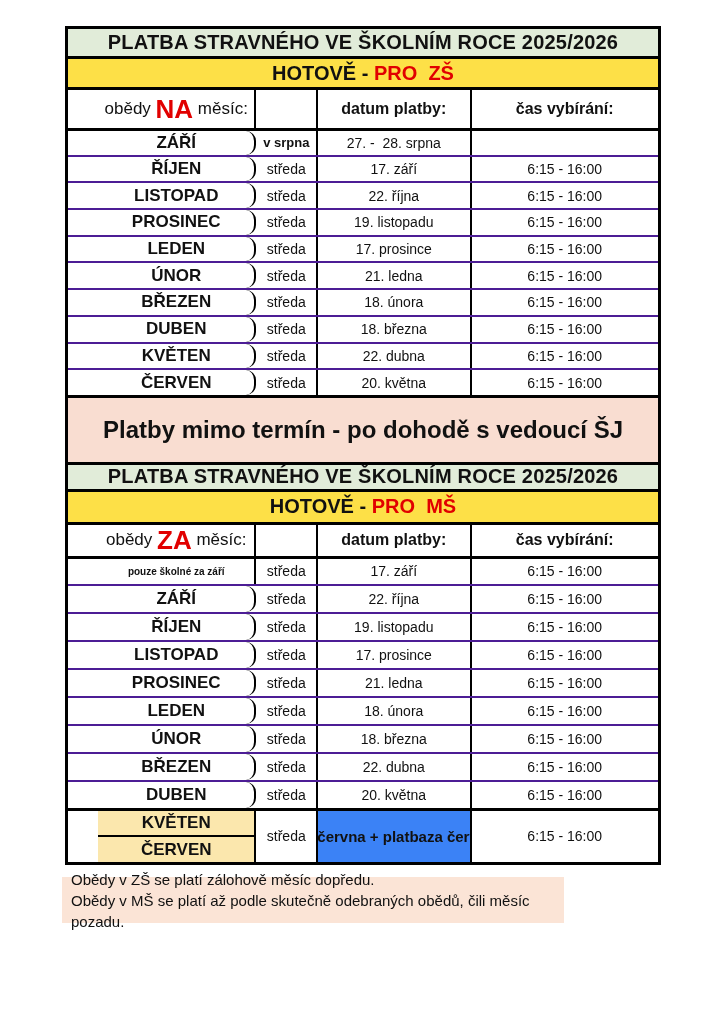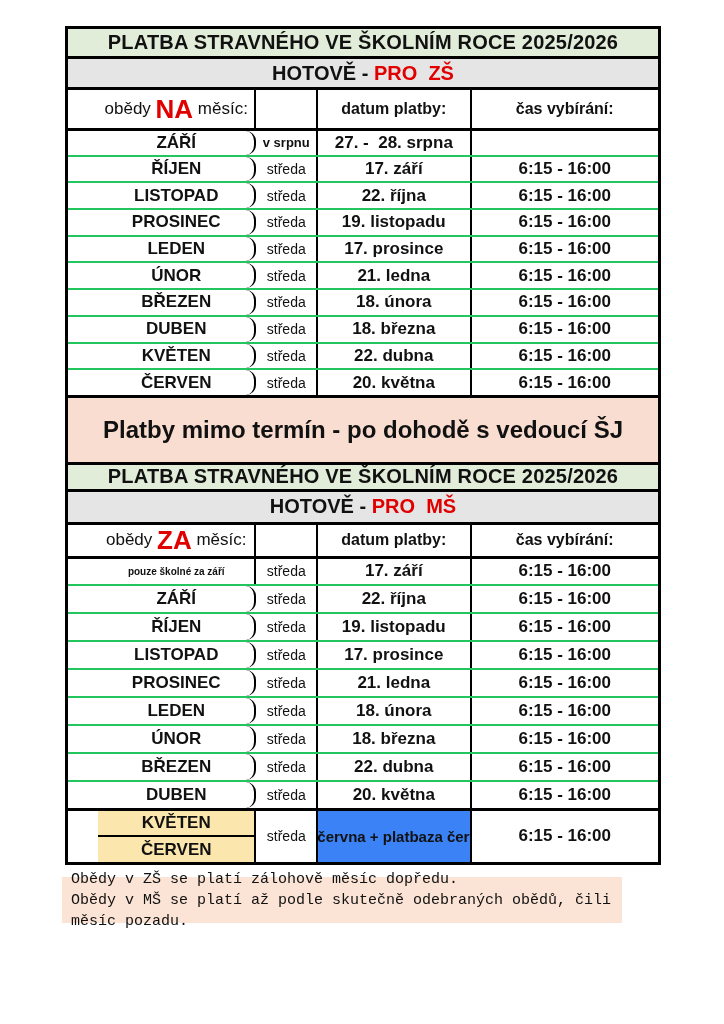--- a/index.html
+++ b/index.html
@@ -13,92 +13,92 @@
     position:absolute; left:65px; top:26px; width:596px;
     border:3px solid #000; background:#fff;
   }
   .sec { width:100%; }
   .title {
     height:27px; background:#e1ecd9;
     display:flex; align-items:center; justify-content:center;
     font-size:20px; font-weight:bold; letter-spacing:0.2px;
   }
   .sub {
-    height:31px; background:#e5e5e5; border-top:3px solid #000;
+    height:31px; background:#fde047; border-top:3px solid #000;
     display:flex; align-items:center; justify-content:center;
     font-size:20px; font-weight:bold; white-space:pre;
   }
   .sub2 { height:33px; }
   .red { color:#e10000; }
   .grid {
     display:grid; grid-template-columns:28.3% 11% 27.4% 33.3%;
     width:100%;
     padding-left:30px;
   }
   .hrow { height:41px; border-top:3px solid #000; }
   .hrow2 { height:34px; }
   .trow { height:26.7px; }
   .trow2 { height:28px; }
-  .bt2 { border-top:2px solid #22c55e; }
+  .bt2 { border-top:2px solid #4c1d95; }
   .bt3 { border-top:3px solid #000; }
   .cell {
     display:flex; align-items:center; justify-content:center;
     border-right:2px solid #000; overflow:hidden; white-space:pre;
   }
   .cell.last { border-right:none; }
   .colhead { font-size:16px; font-weight:bold; }
   .h-small { font-size:17px; font-weight:normal; }
   .h-big { font-size:26px; font-weight:bold; line-height:1; }
   .month { font-size:17px; font-weight:bold;border-radius:10px; }
   .month-small { font-size:10px; font-weight:bold; }
   .day { font-size:14px; font-weight:normal; }
   .day-bold { font-size:13px; font-weight:bold; }
-  .date, .time { font-size:17px; font-weight:bold; }
+  .date, .time { font-size:14px; font-weight:normal; }
   .note {
     height:67px; background:#f9ddd1; border-top:3px solid #000;
     display:flex; flex-direction:column; align-items:center; justify-content:center;
     font-size:24px; font-weight:bold; line-height:29px; text-align:center;
   }
   .merged { height:54px; border-top:3px solid #000; }
   .mcol { display:flex; flex-direction:column; border-right:2px solid #000; }
   .mcell {
     flex:1; display:flex; align-items:center; justify-content:center;
     font-size:17px; font-weight:bold; background:#fbe7ad;
   }
   .m-top { border-bottom:2px solid #000; }
   .mdate {
     flex-direction:row; background:#3b82f6;
     font-size:15px; font-weight:bold; line-height:19px;
   }
   .footer {
-    position:absolute; left:62px; top:877px; width:560px; height:46px;
+    position:absolute; left:62px; top:877px; width:502px; height:46px;
     background:#fbe4d6; padding:2px 9px;
     font-size:15px; line-height:21px; font-weight:normal;
-    display:flex; flex-direction:column; justify-content:center;font-family:Liberation Mono, monospace;
+    display:flex; flex-direction:column; justify-content:center;
   }
 </style>
 </head>
 <body>
 
 <div class="page">
   <div class="doc">
 
     <div class="sec title">PLATBA STRAVNÉHO VE ŠKOLNÍM ROCE 2025/2026</div>
     <div class="sec sub"><span>HOTOVĚ - </span><span class="red">PRO  ZŠ</span></div>
 
     <div class="grid hrow">
       <div class="cell"><span class="h-small">obědy </span><span class="h-big red">NA</span><span class="h-small"> měsíc:</span></div>
       <div class="cell"></div>
       <div class="cell colhead">datum platby:</div>
       <div class="cell colhead last">čas vybírání:</div>
     </div>
 
     <div class="grid trow bt3">
       <div class="cell month">ZÁŘÍ</div>
-      <div class="cell day-bold">v srpnu</div>
+      <div class="cell day-bold">v srpna</div>
       <div class="cell date">27. -  28. srpna</div>
     </div>
     <div class="grid trow bt2">
       <div class="cell month">ŘÍJEN</div>
       <div class="cell day">středa</div>
       <div class="cell date">17. září</div>
       <div class="cell time last">6:15 - 16:00</div>
     </div>
     <div class="grid trow bt2">
       <div class="cell month">LISTOPAD</div>

